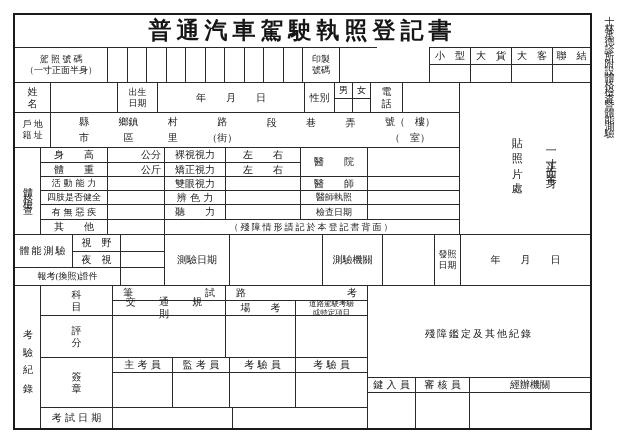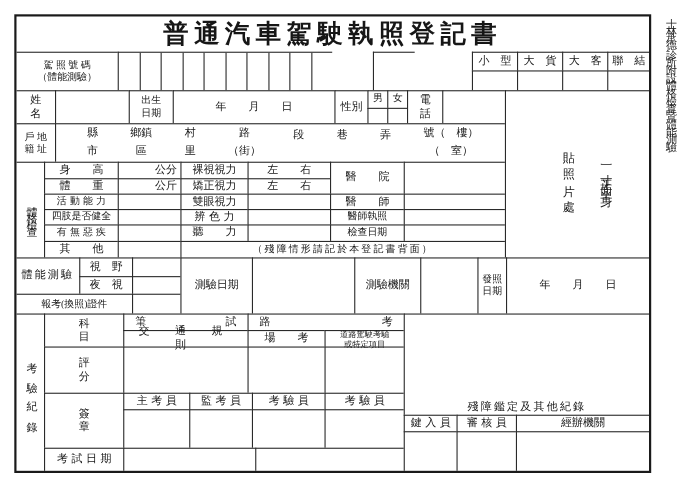--- a/index.html
+++ b/index.html
@@ -30,51 +30,55 @@
   .ls2{letter-spacing:2px;}
   .ls10{letter-spacing:10px;}
   .tiny{font-size:7.5px;line-height:1.25;}
   .f9{font-size:9px;}
   .boxes{padding:0;align-items:stretch;}
   .boxes .box{flex:1;border-left:1px solid #2a2a2a;}
   .boxes .box:first-child{border-left:none;}
   .addr{justify-content:space-between;padding:0 24px 0 28px;align-items:stretch;}
   .seg{display:flex;flex-direction:column;justify-content:center;line-height:1.6;}
   .seg span{min-height:14px;}
-  .topnote{align-items:flex-end;padding-top:4px;}
+  .topnote{align-items:center;padding-top:4px;}
   .photo-text1{position:absolute;left:50px;top:20px;height:112px;letter-spacing:15px;font-size:11px;}
   .photo-text2{position:absolute;left:84px;top:22px;height:108px;letter-spacing:5px;font-size:11px;}
   .sidenote{
     position:absolute;left:602px;top:8px;height:320px;
     writing-mode:vertical-rl;text-orientation:upright;
     font-size:10px;letter-spacing:7px;color:#222;
   }
 </style>
 </head>
 <body>
 
 <div class="form">
 
   <div class="c nl nt title" style="left:0;top:0;width:575px;height:32px">普通汽車駕駛執照登記書</div>
 
   <div class="c nl col f9" style="left:0;top:32px;width:92px;height:35px">
     <span>駕 照 號 碼</span>
-    <span>（體能測驗）</span>
+    <span>（一寸正面半身）</span>
   </div>
   <div class="c boxes" style="left:92px;top:32px;width:195px;height:35px">
     <div class="box"></div>
     <div class="box"></div>
     <div class="box"></div>
     <div class="box"></div>
     <div class="box"></div>
     <div class="box"></div>
     <div class="box"></div>
     <div class="box"></div>
     <div class="box"></div>
     <div class="box"></div>
+  </div>
+  <div class="c col f9" style="left:287px;top:32px;width:37px;height:35px">
+    <span>印製</span>
+    <span>號碼</span>
   </div>
   <div class="c" style="left:324px;top:32px;width:38px;height:35px"></div>
 
   <div class="c" style="left:414px;top:32px;width:41px;height:17px">小　型</div>
   <div class="c" style="left:414px;top:49px;width:41px;height:18px"></div>
   <div class="c" style="left:455px;top:32px;width:41px;height:17px">大　貨</div>
   <div class="c" style="left:455px;top:49px;width:41px;height:18px"></div>
   <div class="c" style="left:496px;top:32px;width:41px;height:17px">大　客</div>
   <div class="c" style="left:496px;top:49px;width:41px;height:18px"></div>
   <div class="c" style="left:537px;top:32px;width:38px;height:17px">聯　結</div>

